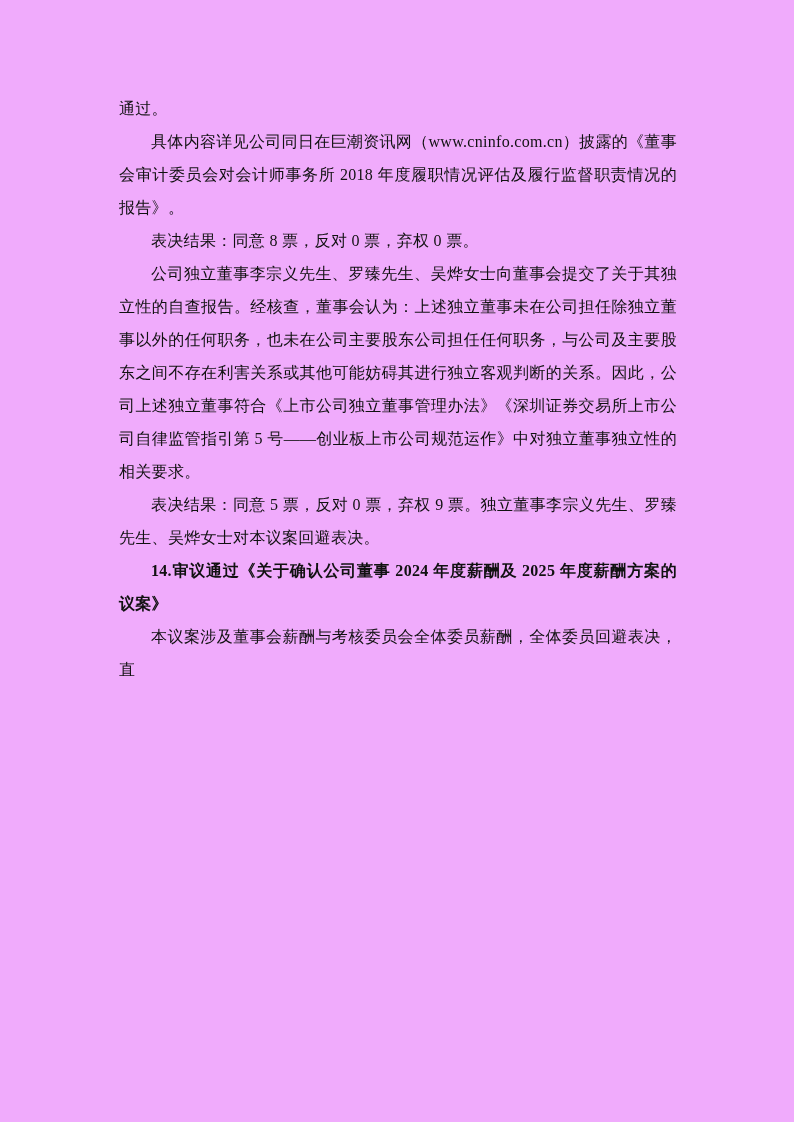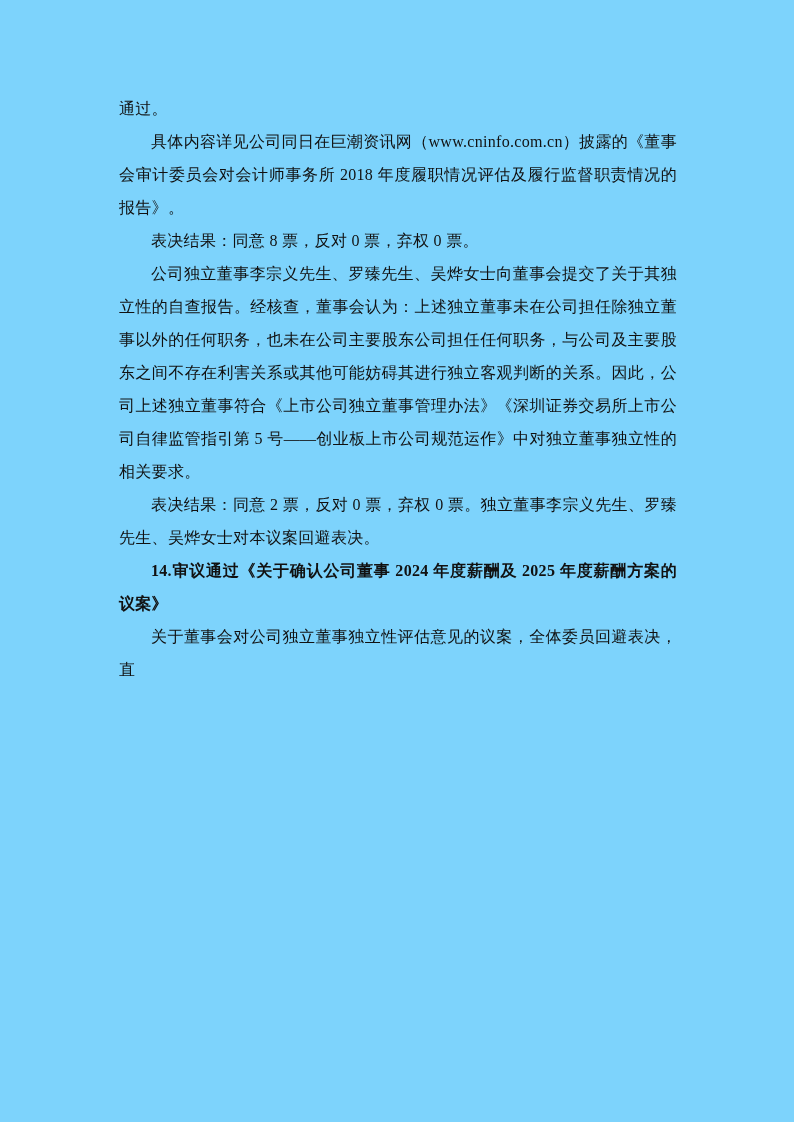--- a/index.html
+++ b/index.html
@@ -4,21 +4,21 @@
 <style>
   html, body {
     margin: 0;
     padding: 0;
     background: #ffffff;
   }
   .page {
     position: relative;
     width: 794px;
     height: 1122px;
-    background: #7dd3fc;
+    background: #f0abfc;
     overflow: hidden;
     box-sizing: border-box;
     padding: 92px 117px 0 119px;
     font-family: "Liberation Serif", "DejaVu Serif", serif;
     color: #111111;
   }
   .doc p {
     margin: 0;
     font-size: 16px;
     line-height: 33px;
@@ -44,22 +44,22 @@
     <p>通过。</p>
 
     <p class="indent">具体内容详见公司同日在巨潮资讯网（www.cninfo.com.cn）披露的《董事会审计委员会对会计师事务所 2018 年度履职情况评估及履行监督职责情况的报告》。</p>
 
     <p class="indent">表决结果：同意 8 票，反对 0 票，弃权 0 票。</p>
 
 
     <p class="indent">公司独立董事李宗义先生、罗臻先生、吴烨女士向董事会提交了关于其独立性的自查报告。经核查，董事会认为：上述独立董事未在公司担任除独立董事以外的任何职务，也未在公司主要股东公司担任任何职务，与公司及主要股东之间不存在利害关系或其他可能妨碍其进行独立客观判断的关系。因此，公司上述独立董事符合《上市公司独立董事管理办法》《深圳证券交易所上市公司自律监管指引第 5 号——创业板上市公司规范运作》中对独立董事独立性的相关要求。</p>
 
 
-    <p class="indent">表决结果：同意 2 票，反对 0 票，弃权 0 票。独立董事李宗义先生、罗臻先生、吴烨女士对本议案回避表决。</p>
+    <p class="indent">表决结果：同意 5 票，反对 0 票，弃权 9 票。独立董事李宗义先生、罗臻先生、吴烨女士对本议案回避表决。</p>
 
     <p class="indent heading">14.审议通过《关于确认公司董事 2024 年度薪酬及 2025 年度薪酬方案的议案》</p>
 
 
 
 
-    <p class="indent cutoff">关于董事会对公司独立董事独立性评估意见的议案，全体委员回避表决，直</p>
+    <p class="indent cutoff">本议案涉及董事会薪酬与考核委员会全体委员薪酬，全体委员回避表决，直</p>
   </div>
 </div>
 
 </body></html>

